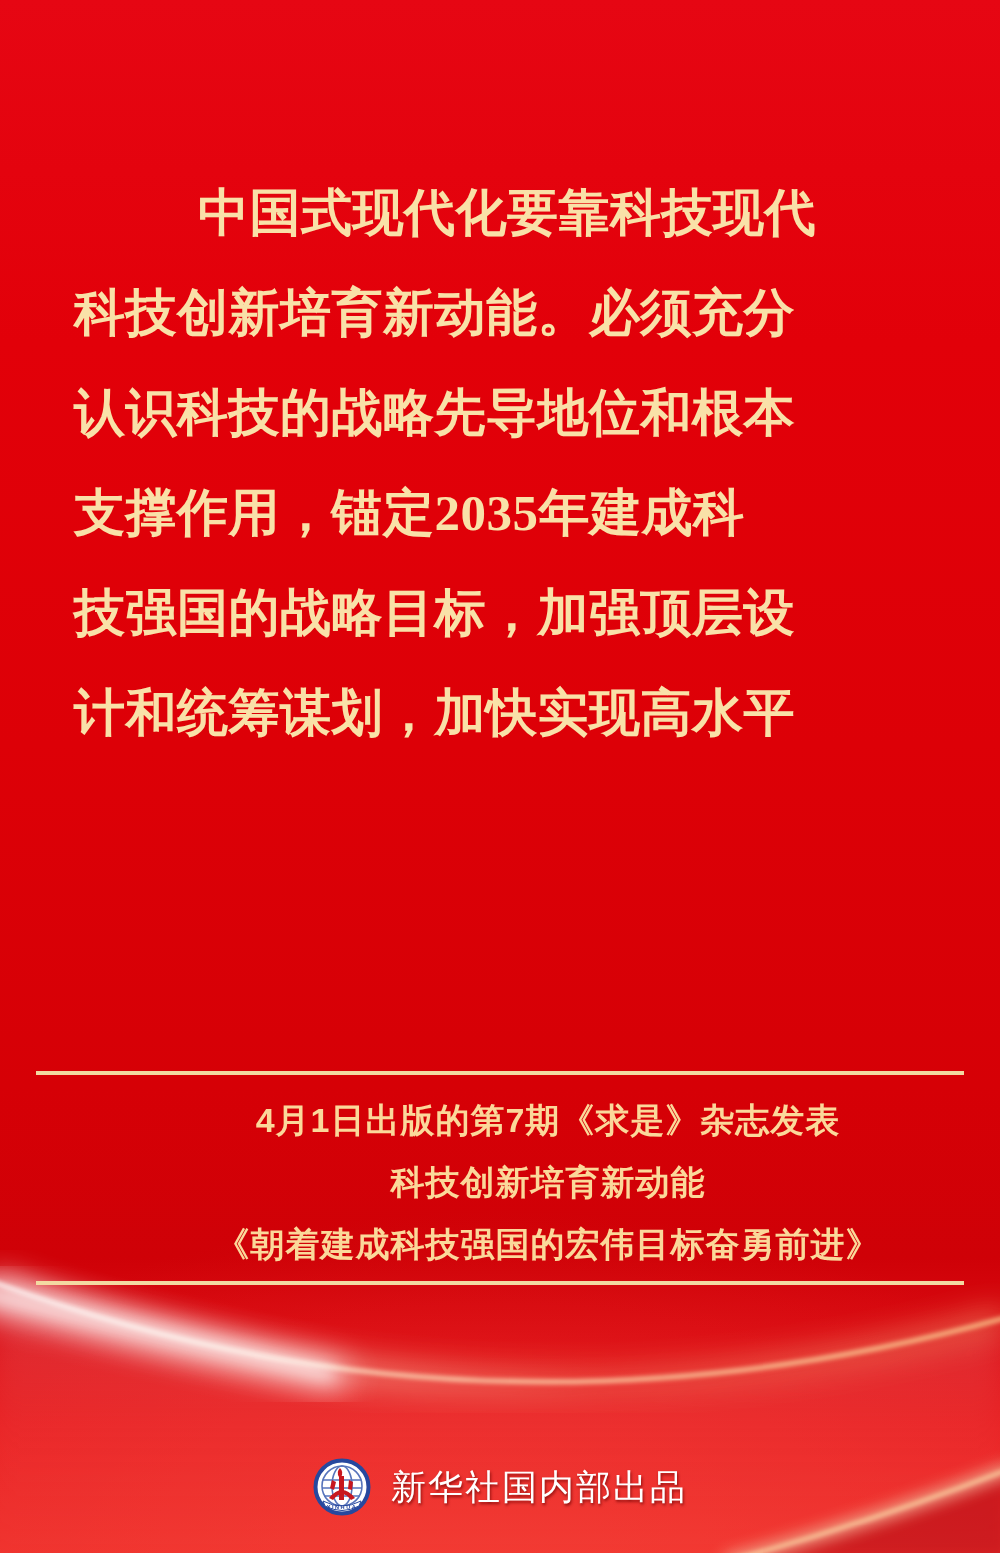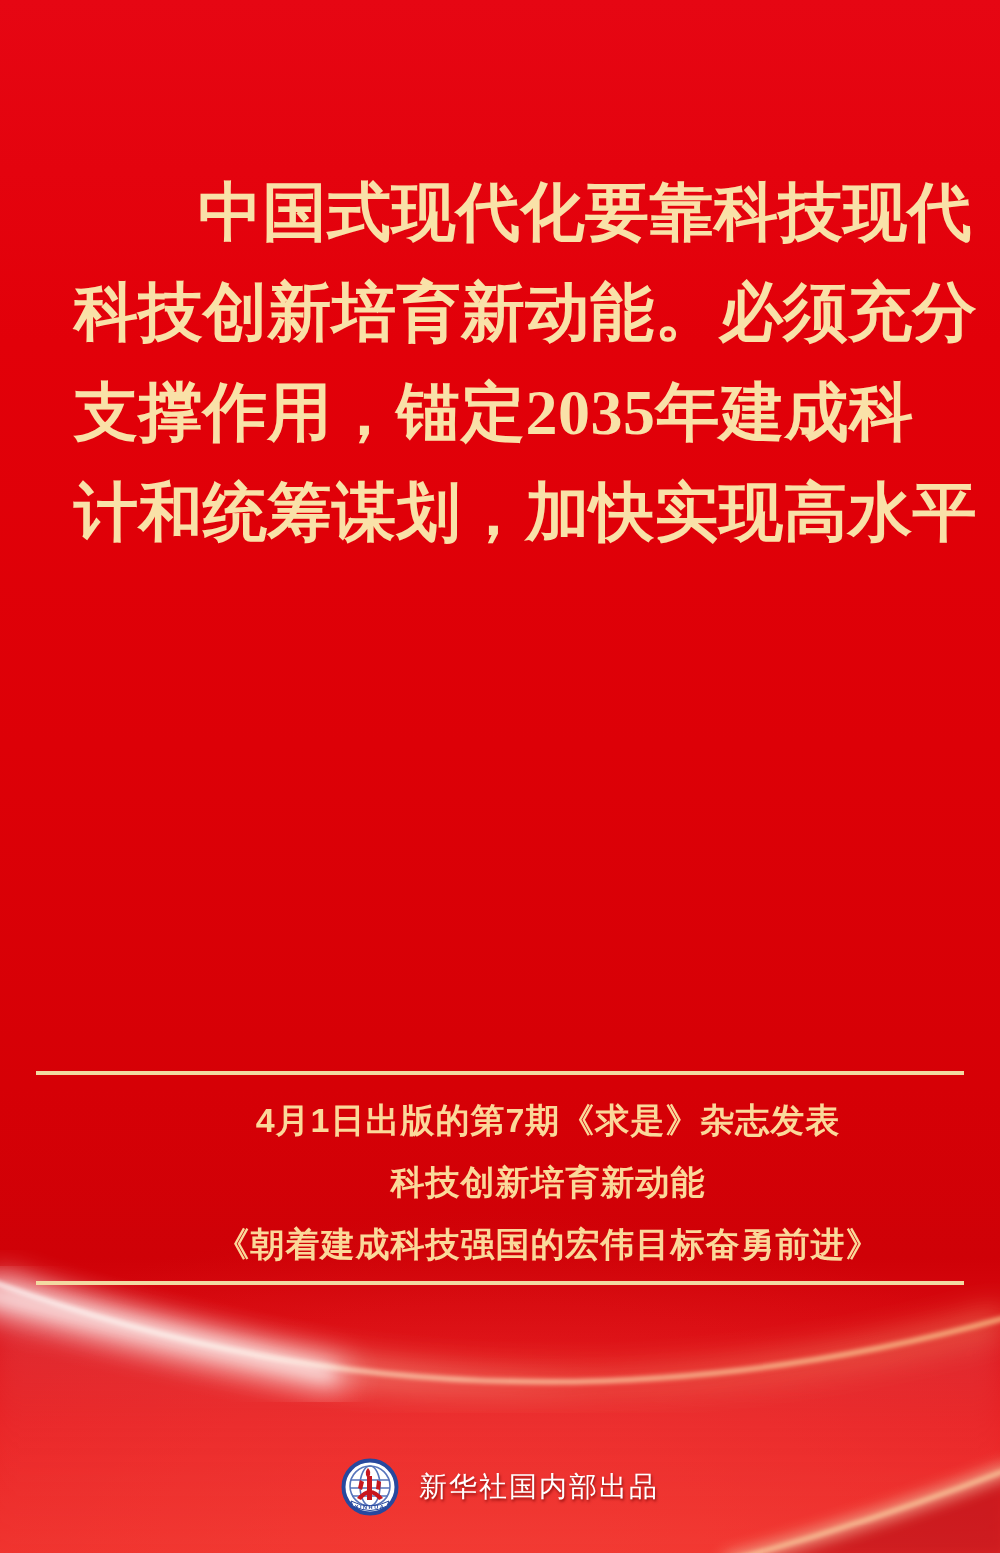--- a/index.html
+++ b/index.html
@@ -25,21 +25,21 @@
   .glow-layer{position:absolute;inset:0;z-index:1;pointer-events:none;}
   
   .rule{position:absolute;left:36px;width:928px;height:4px;z-index:3;}
   .rule-1{top:1071px;}
   .rule-2{top:1281px;}
   
   .quote{
     position:absolute;left:74px;top:163px;width:862px;z-index:4;
     font-family:"Liberation Serif",serif;
     font-weight:700;
-    font-size:64px;
+    font-size:51px;
     letter-spacing:0.5px;
     line-height:100px;
     white-space:nowrap;
   }
   .quote .line{height:100px;}
   .quote .line.indent{text-indent:124px;}
   
   .attribution{
     position:absolute;left:0;top:1089px;width:1000px;z-index:4;
     text-align:center;
@@ -48,21 +48,21 @@
     line-height:62px;
     letter-spacing:1px;
   }
   
   .footer{
     position:absolute;left:0;top:1458px;width:1000px;z-index:4;
     display:flex;align-items:center;justify-content:center;gap:20px;
   }
   .footer .emblem{width:58px;height:58px;flex:0 0 auto;}
   .footer .publisher{
-    font-size:28px;
+    font-size:35px;
     letter-spacing:2px;
     color:#ffffff;
     text-shadow:1px 2px 3px rgba(110,0,0,0.75);
   }
 </style>
 </head>
 <body>
 
 <div class="poster">
 
@@ -104,21 +104,23 @@
     <path d="M -25 1290 Q 140 1330 330 1374" fill="none" stroke="#ffffff" stroke-width="7" filter="url(#b8)" opacity="0.95" stroke-linecap="round"></path>
 
     <path d="M 725 1562 Q 870 1523 1012 1468 L 1012 1562 Z" fill="#a50008" opacity="0.45" filter="url(#b8)"></path>
     <path d="M 725 1562 Q 870 1523 1012 1468" fill="none" stroke="#fff0c6" stroke-width="10" filter="url(#b8)" opacity="0.8"></path>
     <path d="M 725 1562 Q 870 1523 1012 1468" fill="none" stroke="#ffe8b0" stroke-width="3" filter="url(#b3)"></path>
   </svg>
 
   <div class="quote" id="quote-block" style="color: rgb(249, 225, 168);">
     <div class="line indent" id="q0">中国式现代化要靠科技现代</div>
     <div class="line">科技创新培育新动能。必须充分</div>
+    <div class="line">认识科技的战略先导地位和根本</div>
     <div class="line">支撑作用，锚定2035年建成科</div>
+    <div class="line">技强国的战略目标，加强顶层设</div>
     <div class="line">计和统筹谋划，加快实现高水平</div>
   </div>
 
   <div class="rule rule-1" id="rule1" style="background: rgb(243, 217, 162);"></div>
 
   <div class="attribution" id="attribution-block" style="color: rgb(251, 216, 154); margin-left: 48px;">
     <div>4月1日出版的第7期《求是》杂志发表</div>
     <div>科技创新培育新动能</div>
     <div>《朝着建成科技强国的宏伟目标奋勇前进》</div>
   </div>

